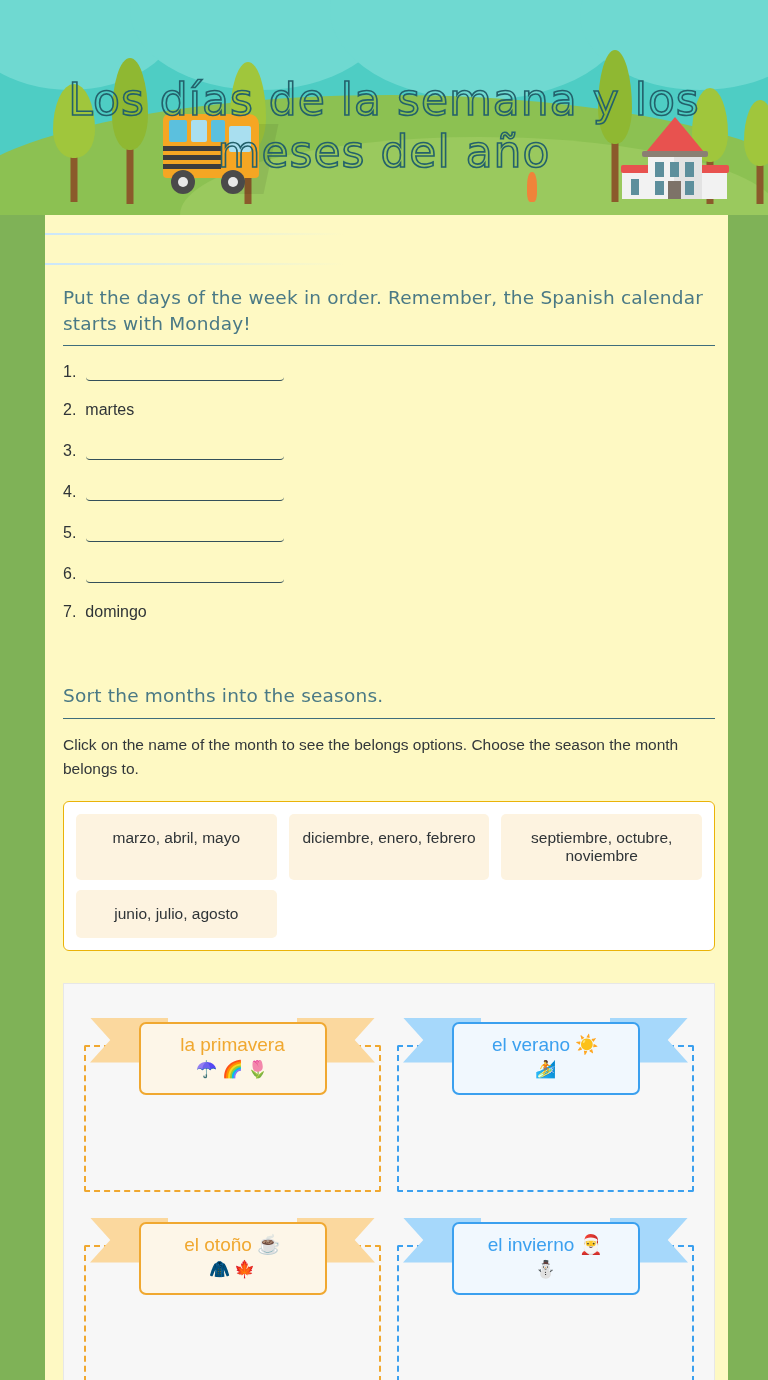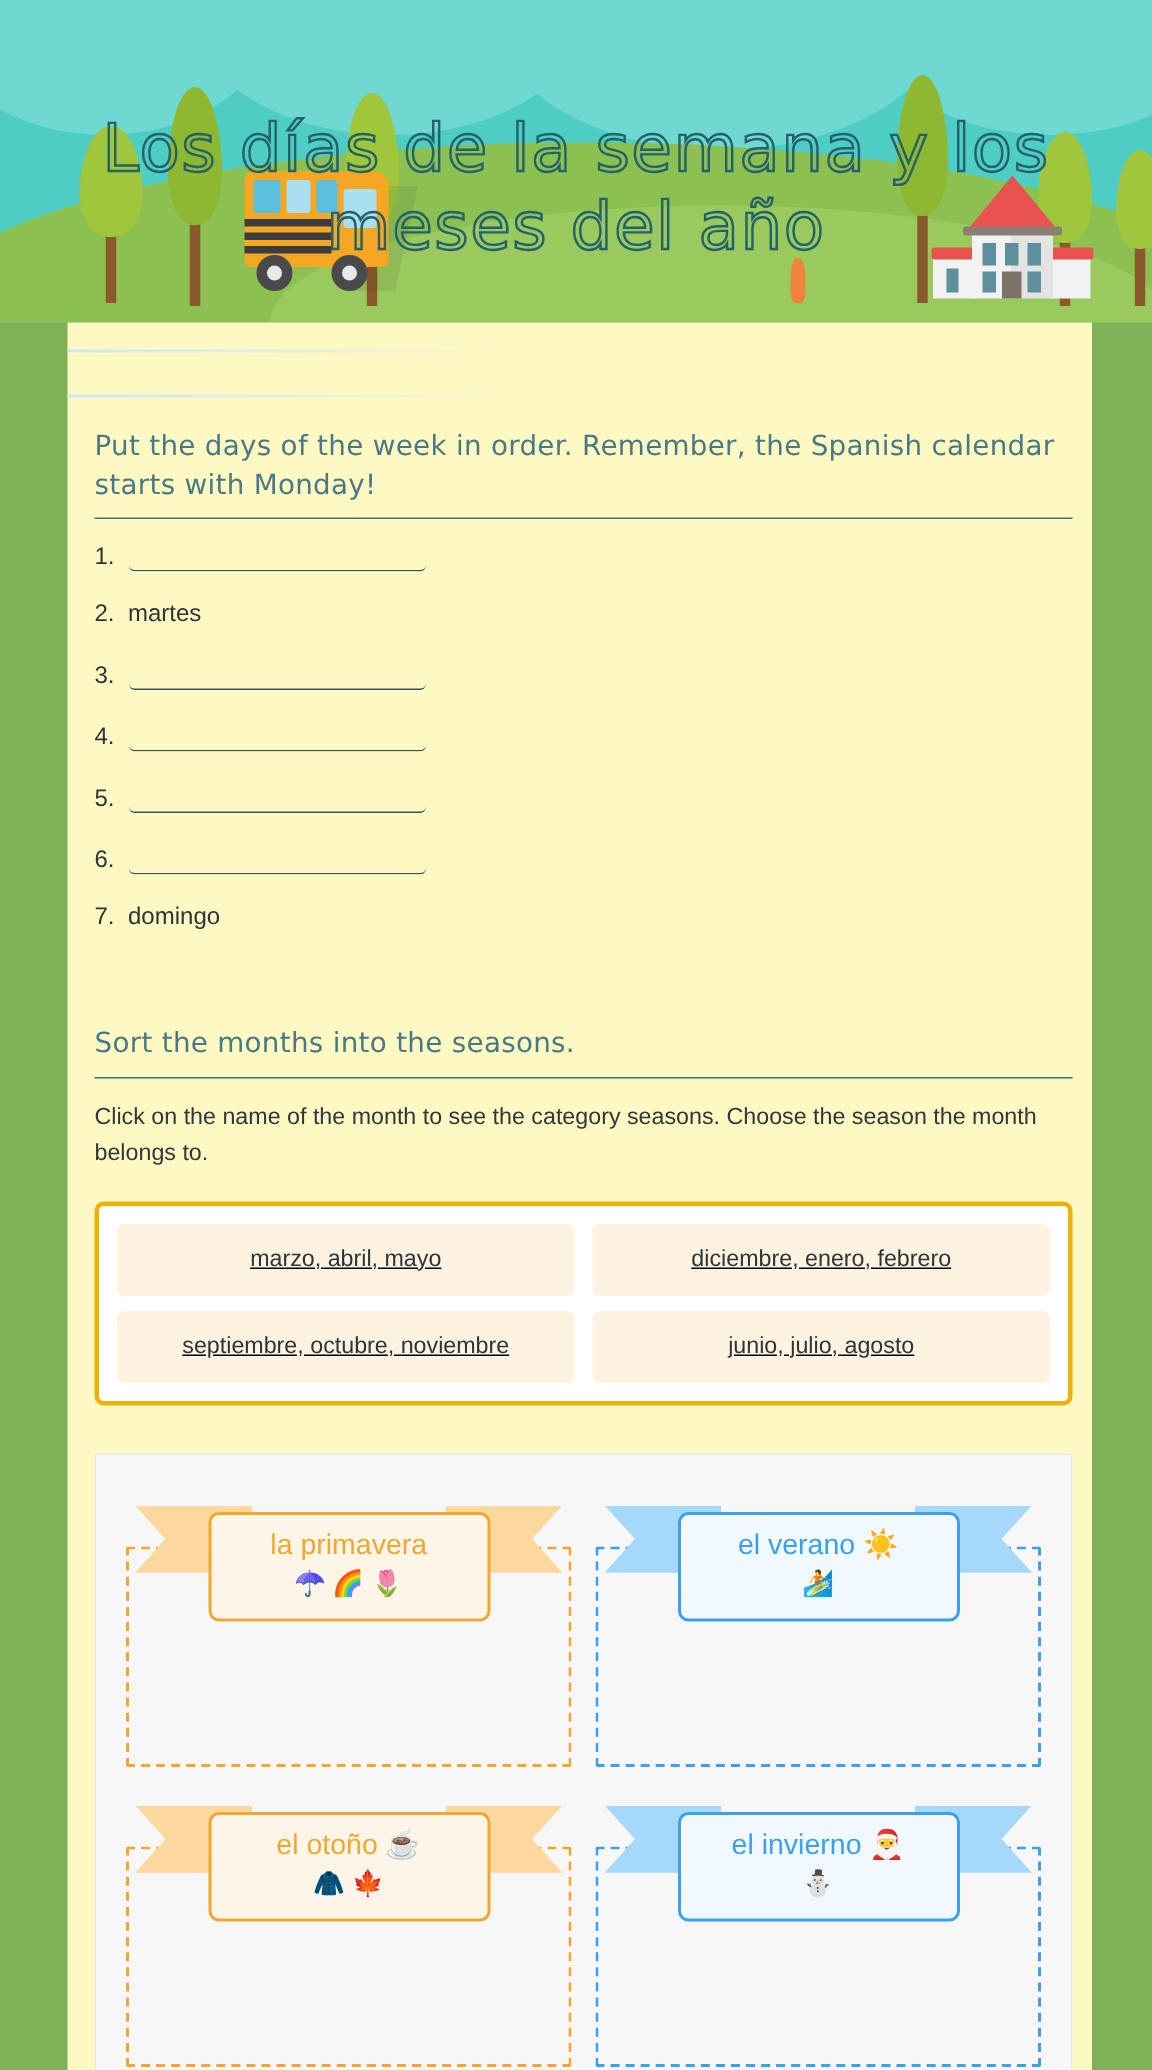--- a/index.html
+++ b/index.html
@@ -156,23 +156,23 @@
     color: #2f3437; margin-left: 4px;
   }
   ol.daylist li .answer { margin-left: 3px; }
 
   .section2 { margin-top: 62px; }
   .instr {
     font-size: 15.5px; color: #32373a; line-height: 1.55; margin-top: 4px;
   }
 
   .wordbank {
-    margin-top: 20px; border: 3px solid #eab308; border-radius: 6px;
-    padding: 12px; display: grid; grid-template-columns: 1fr 1fr;
-    gap: 10px 12px; background: #fff; text-decoration: underline;
+    margin-top: 20px; border: 1px solid #eab308; border-radius: 6px;
+    padding: 12px; display: grid; grid-template-columns: 1fr 1fr 1fr;
+    gap: 10px 12px; background: #fff;
   }
   .chip {
     background: #fdf3e0; border-radius: 5px; text-align: center;
     padding: 15px 8px; font-size: 15.5px; color: #2f3437;
   }
 
   .seasons {
     margin-top: 32px; background: #f7f7f7; border: 1px solid #e7e7e7;
     padding: 16px 12px 0 12px;
   }
@@ -321,21 +321,21 @@
       </li>
       <li>
         <span class="num">7.</span>
         <span class="answer">domingo</span>
       </li>
     </ol>
 
     <div class="section2">
       <h2 class="qheading">Sort the months into the seasons.</h2>
       <div class="rule"></div>
-      <p class="instr">Click on the name of the month to see the category seasons. Choose the season the month belongs to.</p>
+      <p class="instr">Click on the name of the month to see the belongs options. Choose the season the month belongs to.</p>
 
       <div class="wordbank">
         <div class="chip">marzo, abril, mayo</div>
         <div class="chip">diciembre, enero, febrero</div>
         <div class="chip">septiembre, octubre, noviembre</div>
         <div class="chip">junio, julio, agosto</div>
       </div>
 
       <div class="seasons">
 

